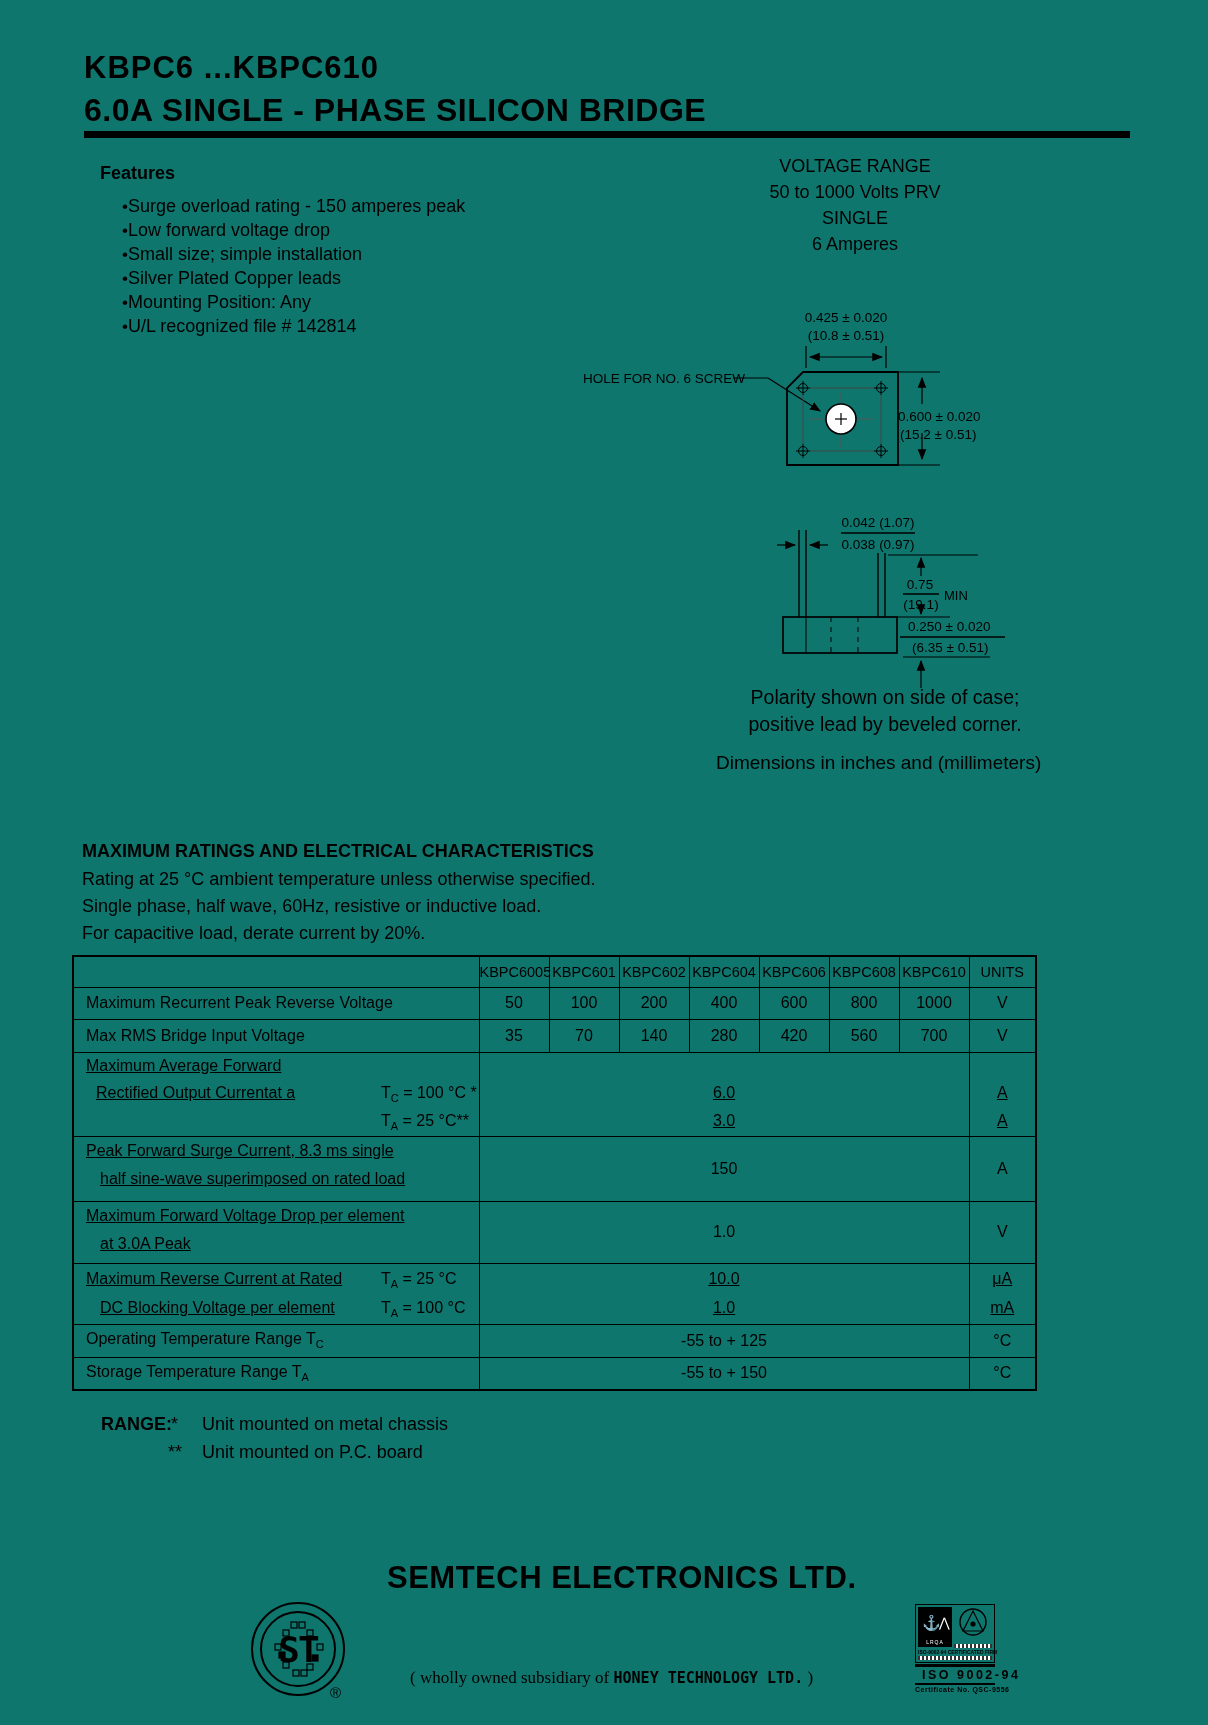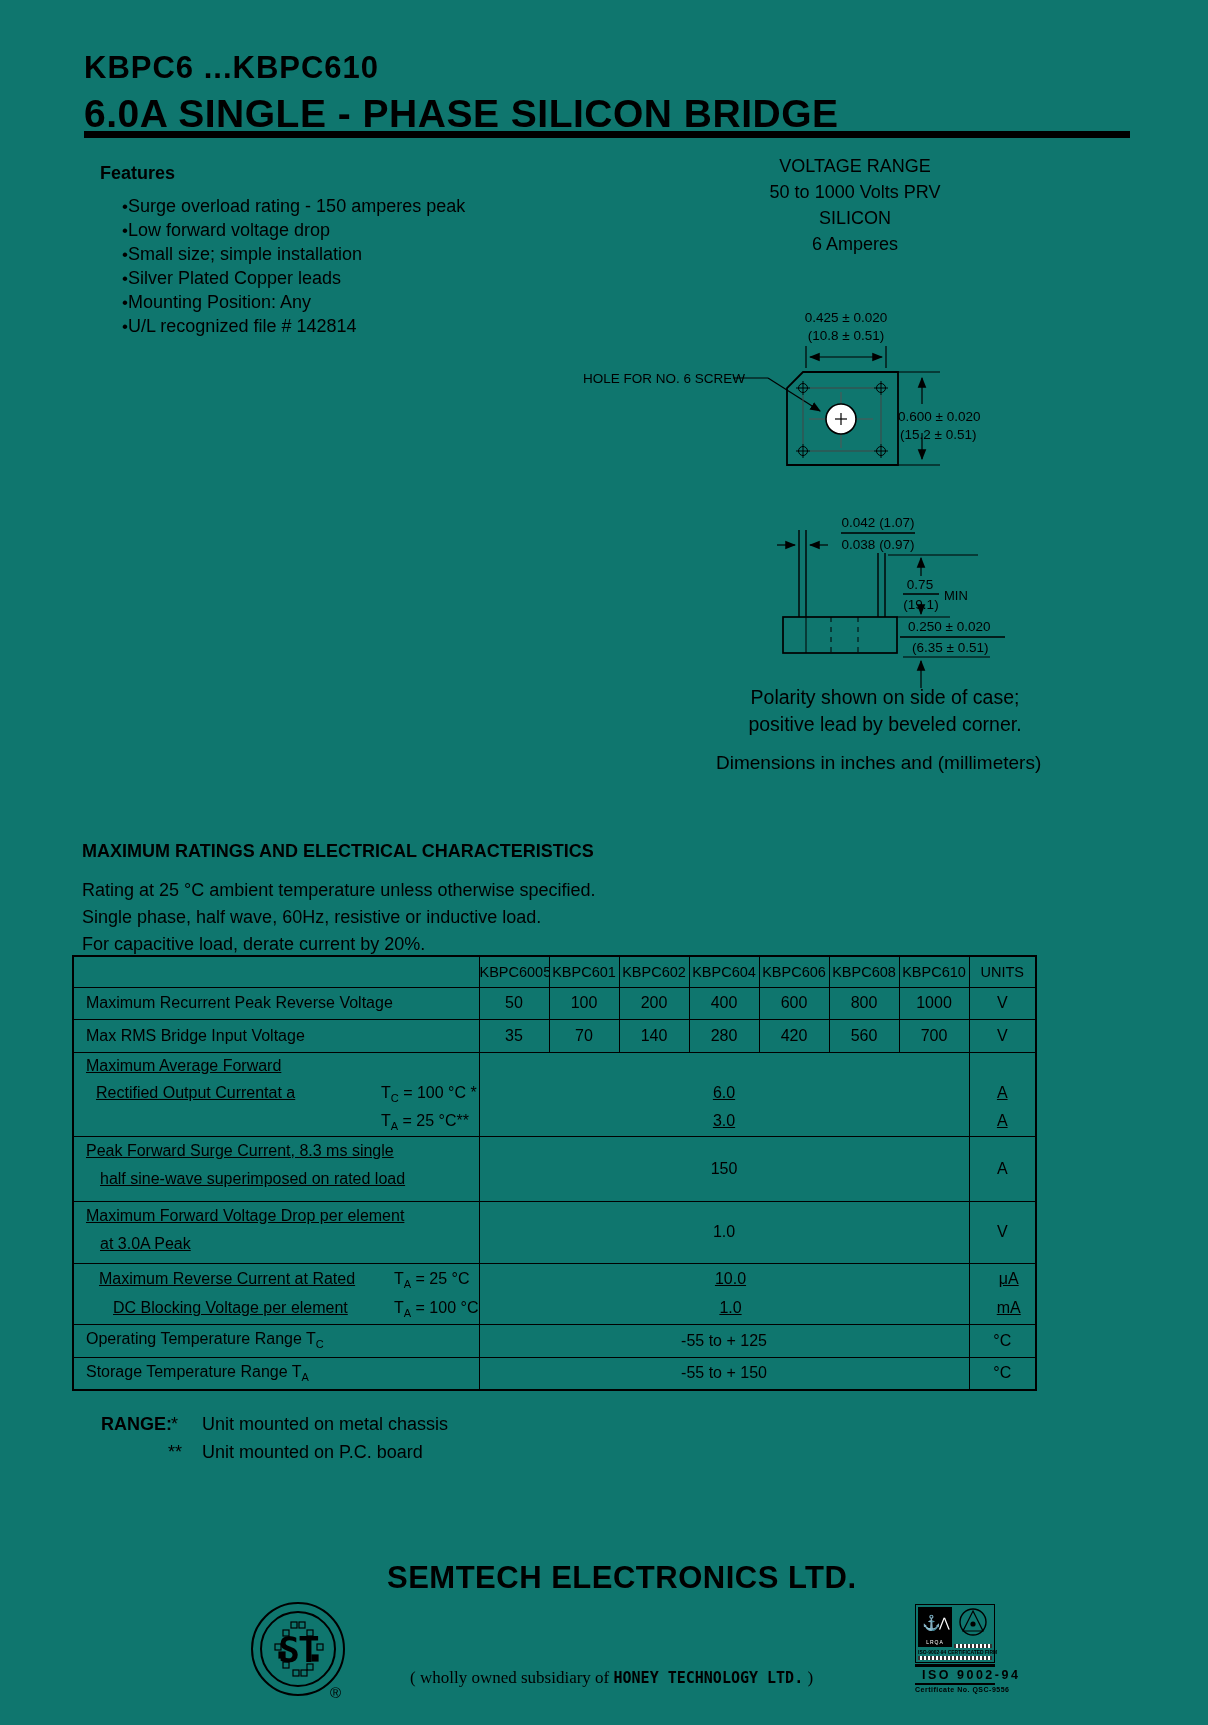--- a/index.html
+++ b/index.html
@@ -2,53 +2,53 @@
 <html><head>
 <meta charset="utf-8">
 <style>
   html,body{margin:0;padding:0;background:#e8e8e8;}
   #page{position:relative;width:1208px;height:1725px;background:#0f766e;color:#000;
         font-family:"Liberation Sans",sans-serif;overflow:hidden;}
   .abs{position:absolute;}
 
   
   .t1{left:84px;top:50px;font-size:31px;font-weight:bold;letter-spacing:1px;}
-  .t2{left:84px;top:92px;font-size:39px;font-weight:bold;letter-spacing:.5px;}
+  .t2{left:84px;top:92px;font-size:32px;font-weight:bold;letter-spacing:.5px;}
   .trule{left:84px;top:131px;width:1046px;height:7px;background:#000;}
 
   
   .feat-h{left:100px;top:163px;font-size:18px;font-weight:bold;}
   .feat{left:100px;font-size:18px;white-space:nowrap;text-align:right;}
   .feat .b{display:inline-block;width:28px;font-size:17px;}
 
   
   .spec{left:690px;width:330px;text-align:center;font-size:18px;}
 
   
   svg text{font-family:"Liberation Sans",sans-serif;fill:#000;}
   .dim{font-size:13.5px;}
   .dims-small{font-size:13px;}
   .polarity{left:730px;top:684px;width:310px;text-align:center;font-size:19.5px;line-height:27px;}
   .dimsnote{left:716px;top:752px;font-size:19px;}
 
   
   .max-h{left:82px;top:841px;font-size:18px;font-weight:bold;}
-  .rl{left:82px;font-size:18px;margin-top:11px;}
+  .rl{left:82px;font-size:18px;}
 
   
   #ratings-table{position:absolute;left:72px;top:955px;width:963px;border-collapse:collapse;
       table-layout:fixed;border:2.5px solid #000;font-size:16px;}
   #ratings-table td{border:1.5px solid #000;padding:0;vertical-align:middle;overflow:hidden;}
   #ratings-table td.hc{font-size:14.5px;text-align:center;}
   #ratings-table .lbl{padding-left:12px;text-align:left;}
   #ratings-table .c{text-align:center;}
   #ratings-table td.top{vertical-align:top;text-decoration:underline;}
   .ln{height:28px;line-height:28px;position:relative;}
   .ln0{height:26px;line-height:26px;position:relative;}
-  .ln2{height:29px;line-height:29px;position:relative;margin-left:13px;}
+  .ln2{height:29px;line-height:29px;position:relative;}
   .pt4{padding-top:4px;}
   .pt8{padding-top:7px;}
   .ind{padding-left:14px;}
   .ind2{padding-left:10px;}
   .cond{position:absolute;left:295px;top:0;}
   sub{font-size:11px;}
 
   
   .notes-h{left:101px;top:1414px;font-size:18px;font-weight:bold;}
   .nm{font-size:18px;}
@@ -84,21 +84,21 @@
   <div class="abs feat-h">Features</div>
   <div class="abs feat" style="top:196px"><span class="b">•</span><span>Surge overload rating - 150 amperes peak</span></div>
   <div class="abs feat" style="top:220px"><span class="b">•</span><span>Low forward voltage drop</span></div>
   <div class="abs feat" style="top:244px"><span class="b">•</span><span>Small size; simple installation</span></div>
   <div class="abs feat" style="top:268px"><span class="b">•</span><span>Silver Plated Copper leads</span></div>
   <div class="abs feat" style="top:292px"><span class="b">•</span><span>Mounting Position: Any</span></div>
   <div class="abs feat" style="top:316px"><span class="b">•</span><span>U/L recognized file # 142814</span></div>
 
   <div class="abs spec" style="top:156px">VOLTAGE RANGE</div>
   <div class="abs spec" style="top:182px">50 to 1000 Volts PRV</div>
-  <div class="abs spec" style="top:208px">SILICON</div>
+  <div class="abs spec" style="top:208px">SINGLE</div>
   <div class="abs spec" style="top:234px">6 Amperes</div>
 
   <svg class="abs" style="left:520px;top:290px" width="520" height="200" viewBox="520 290 520 200">
     <defs>
       <marker id="arr" viewBox="0 0 10 8" refX="9" refY="4" markerWidth="9" markerHeight="8" orient="auto-start-reverse">
           <path d="M0,0 L10,4 L0,8 z" fill="#000"></path>
         </marker>
     </defs>
     <text class="dim" x="583" y="383">HOLE FOR NO. 6 SCREW</text>
     <g stroke="#000" stroke-width="1.2" fill="none">

